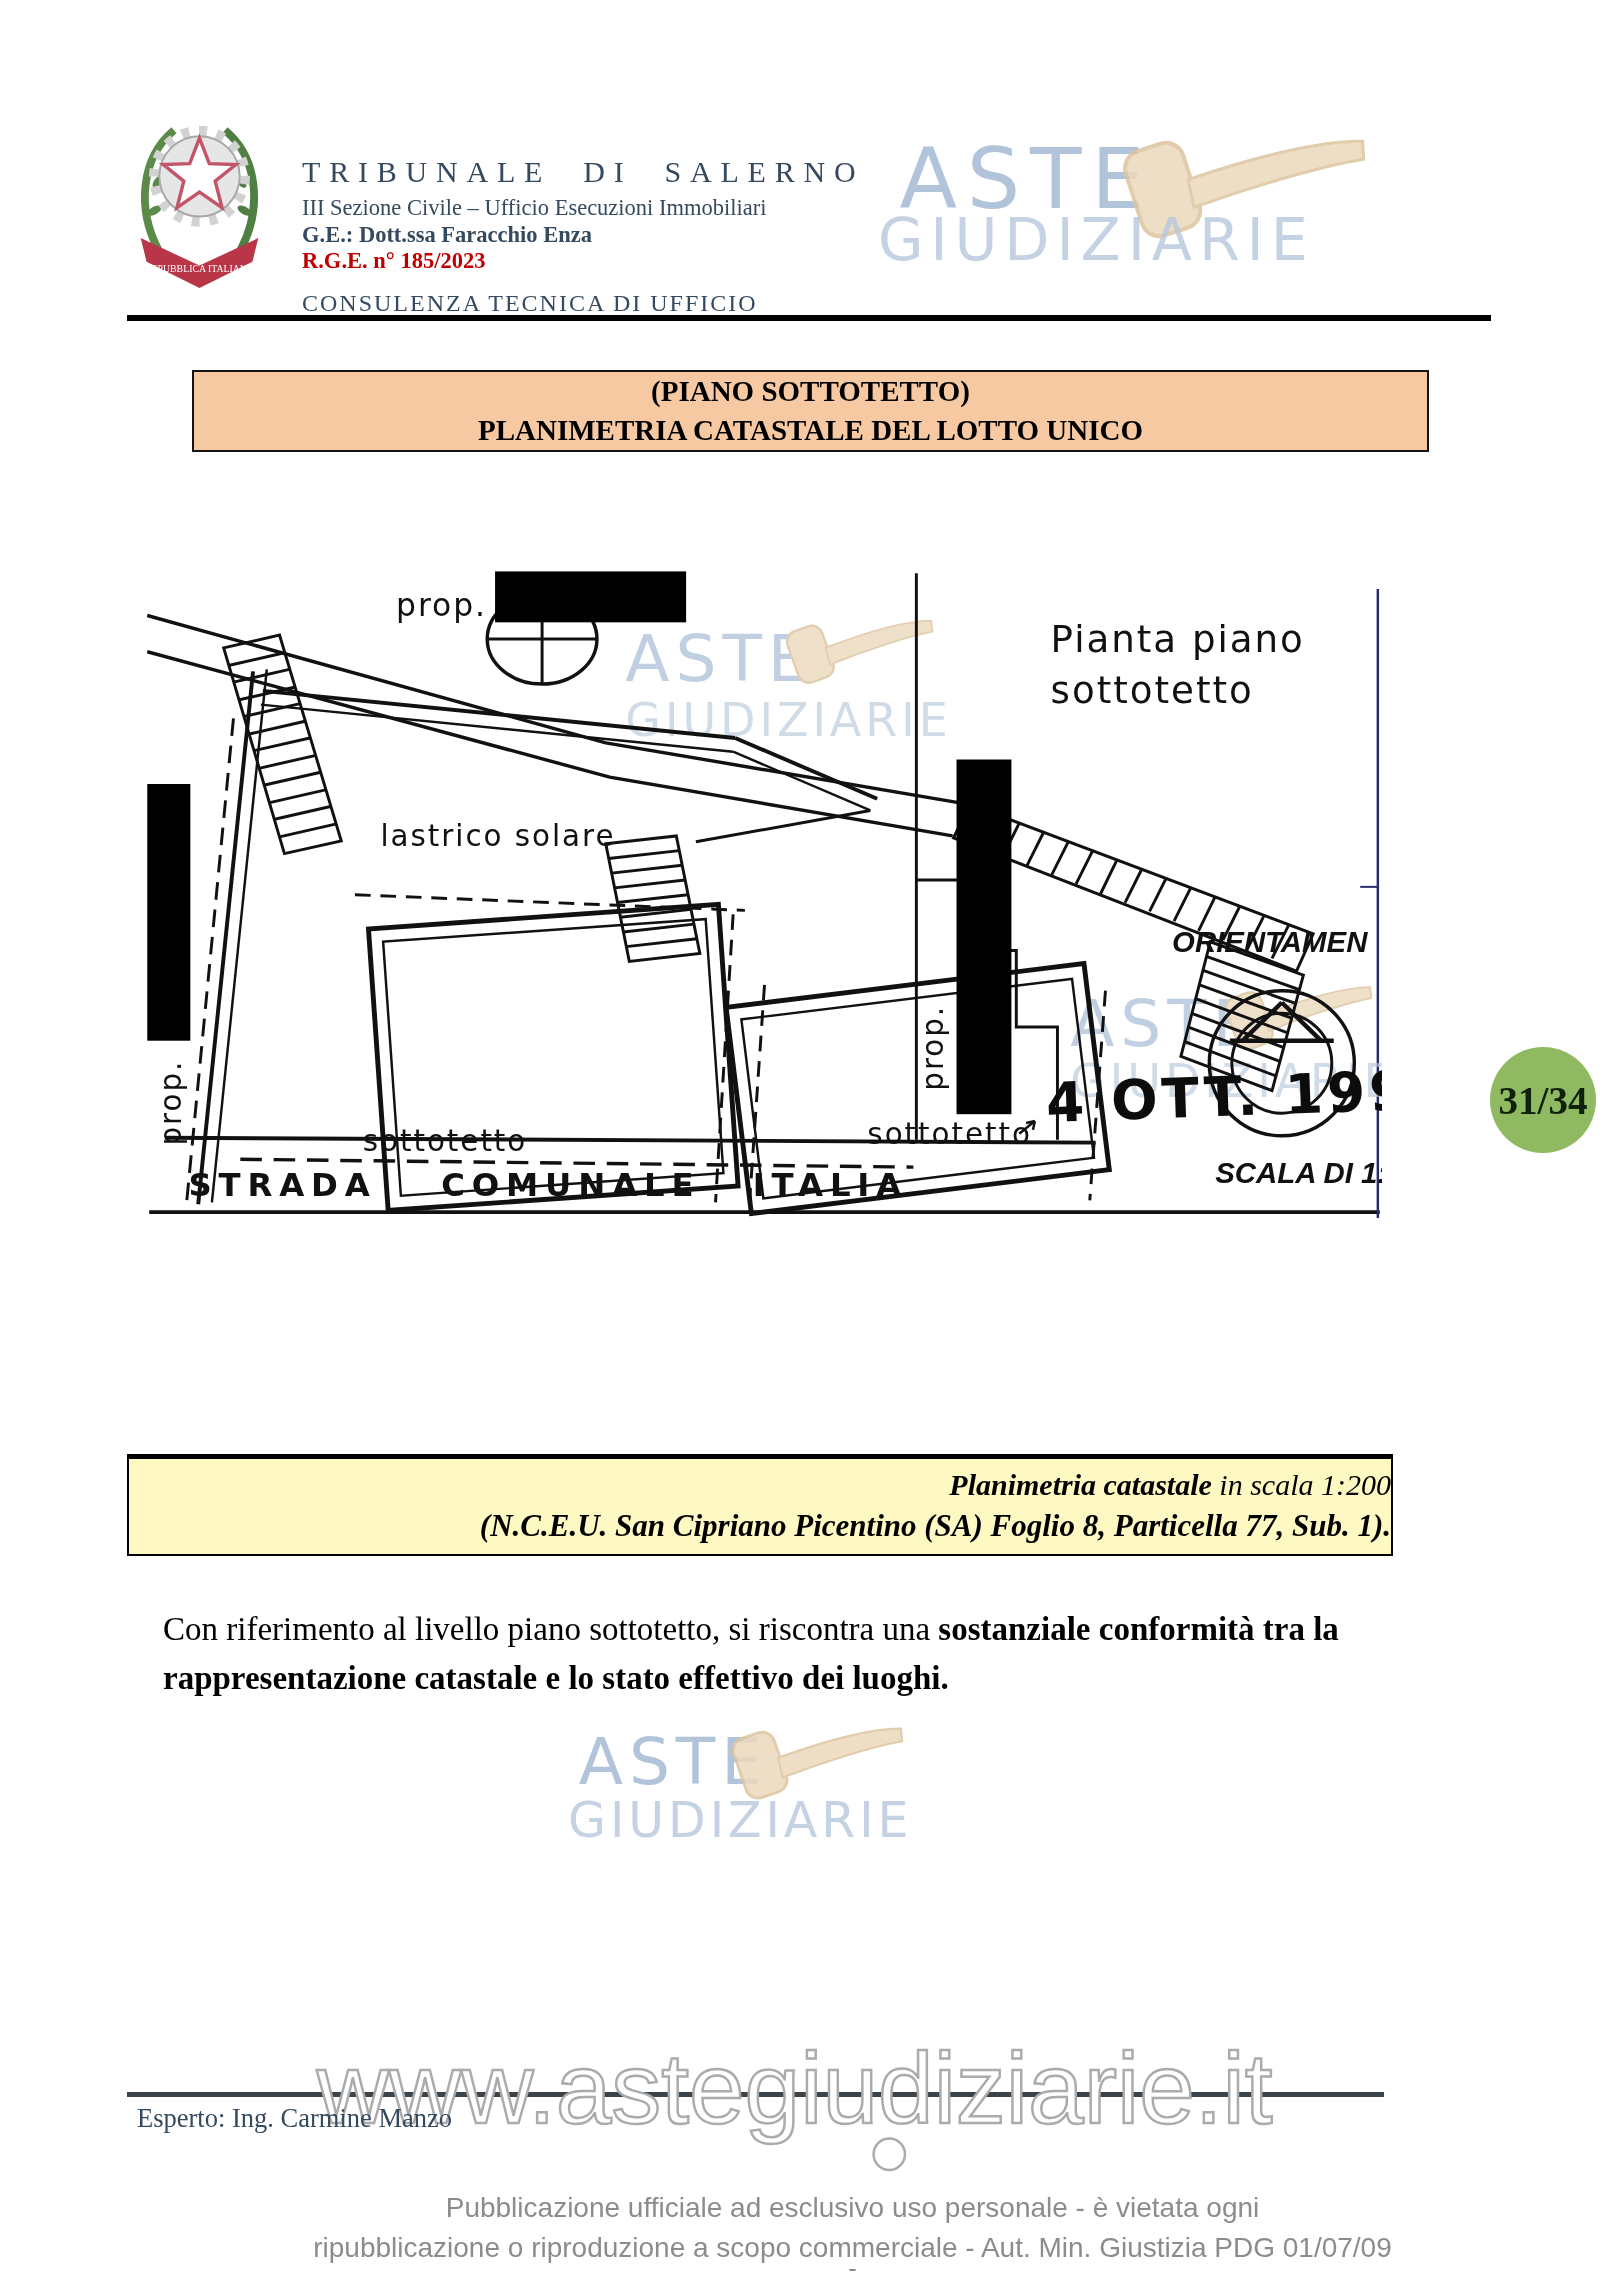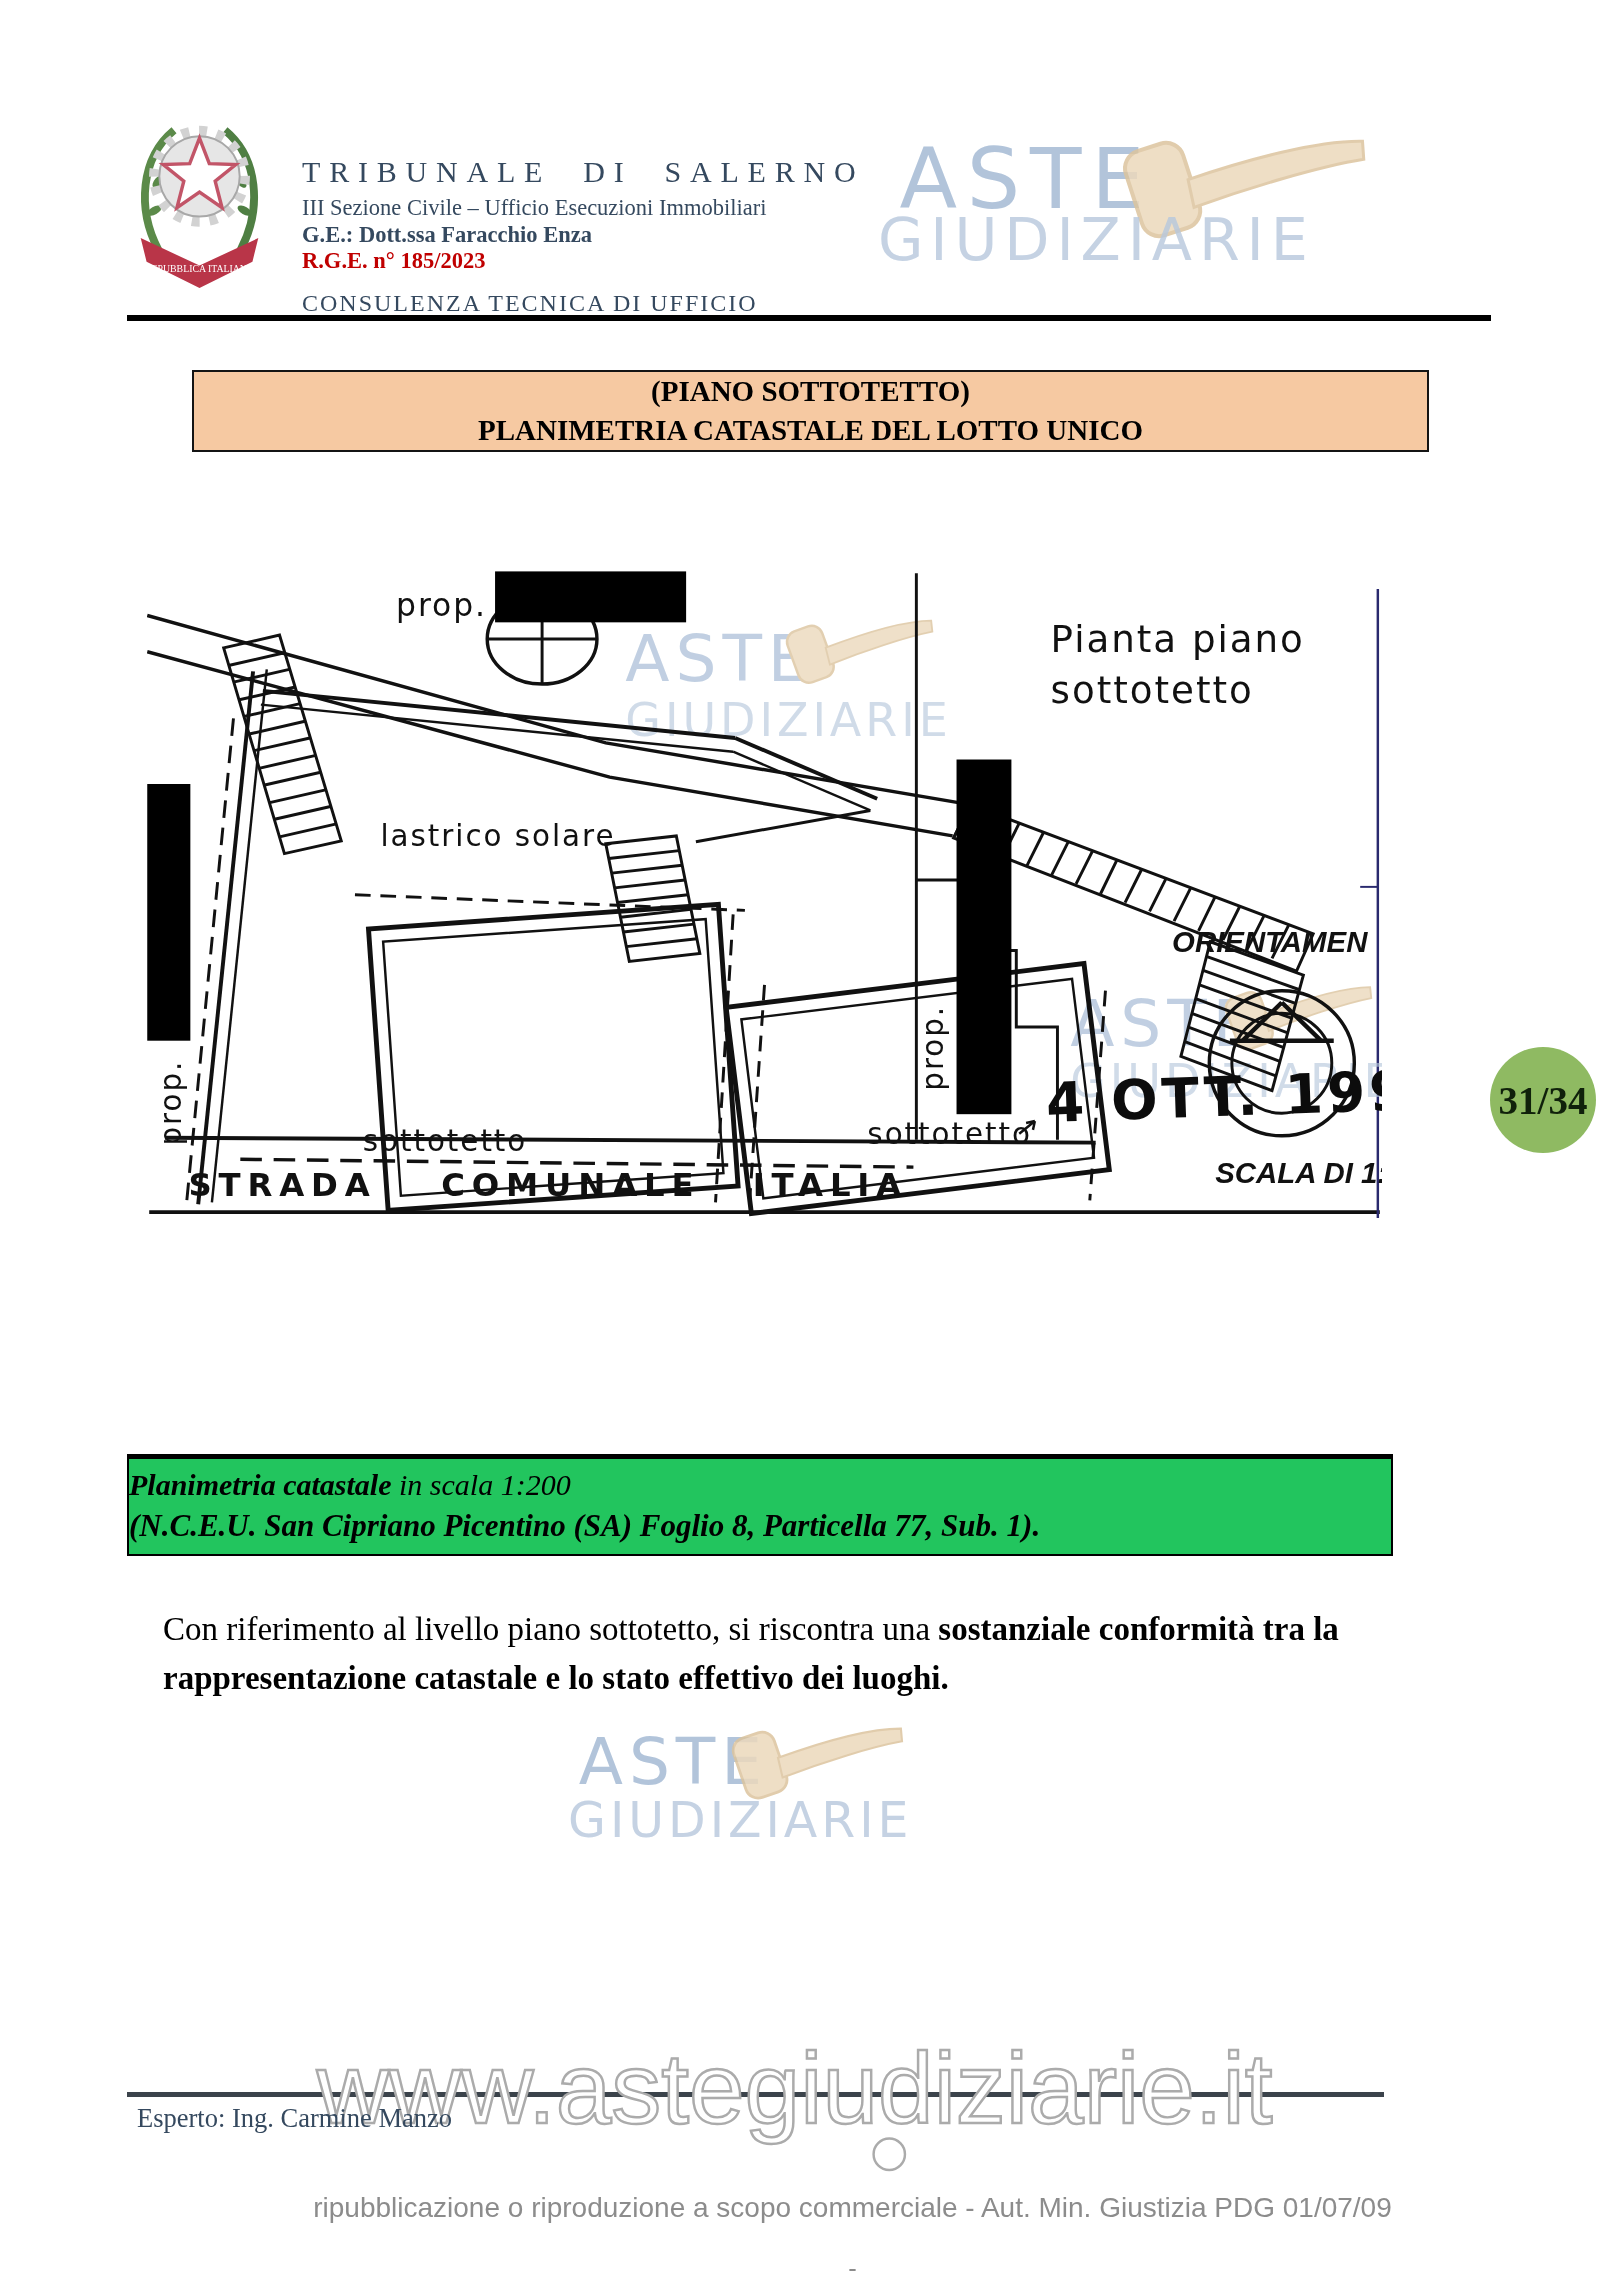--- a/index.html
+++ b/index.html
@@ -21,22 +21,22 @@
 
   
   .title-banner{left:192px;top:370px;width:1233px;height:78px;background:#f6c9a2;
     border:2px solid #141414;text-align:center;font-weight:bold;font-size:29px;line-height:39px;}
 
   
   .badge{left:1490px;top:1047px;width:106px;height:106px;border-radius:50%;background:#8fba62;
     display:flex;align-items:center;justify-content:center;font-weight:bold;font-size:39px;color:#10210b;}
 
   
-  .caption-banner{left:127px;top:1454px;width:1262px;height:95px;background:#22c55e;
-    border:2.9px solid #000;border-top:5.9px solid #000;text-align:left;font-style:italic;}
+  .caption-banner{left:127px;top:1454px;width:1262px;height:95px;background:#fef9c3;
+    border:2.9px solid #000;border-top:5.9px solid #000;text-align:right;font-style:italic;}
   .caption-l1{margin-top:4.9px;font-size:30px;line-height:41px;}
   .caption-l1 .b{font-weight:bold;}
   .caption-l2{font-size:31px;font-weight:bold;line-height:41px;}
 
   
   .para{left:163px;top:1605px;width:1372px;font-size:33px;line-height:49px;}
   .para b{font-weight:bold;}
 
   
   .foot-line{left:127px;top:2092px;width:1257px;height:4.9px;background:#3b434b;}
@@ -237,18 +237,19 @@
   <div class="abs foot-line"></div>
 
   <svg class="abs" style="left:309px;top:2007px;" width="990" height="172" viewBox="0 0 1010 175">
     <text x="8" y="118" class="www-wm" font-size="102" fill="#ffffff" stroke="#ababab" stroke-width="2.5">www.astegiudiziarie.it</text>
     <circle cx="592" cy="150" r="16" fill="#ffffff" stroke="#ababab" stroke-width="2.5"></circle>
   </svg>
 
   <div class="abs expert">Esperto: Ing. Carmine Manzo</div>
 
   <div class="abs disclaimer">
+    <div>Pubblicazione ufficiale ad esclusivo uso personale - è vietata ogni</div>
     <div>ripubblicazione o riproduzione a scopo commerciale - Aut. Min. Giustizia PDG 01/07/09</div>
   </div>
   <div class="abs page-dash">-</div>
 
 </div>
 
 
 </body></html>

